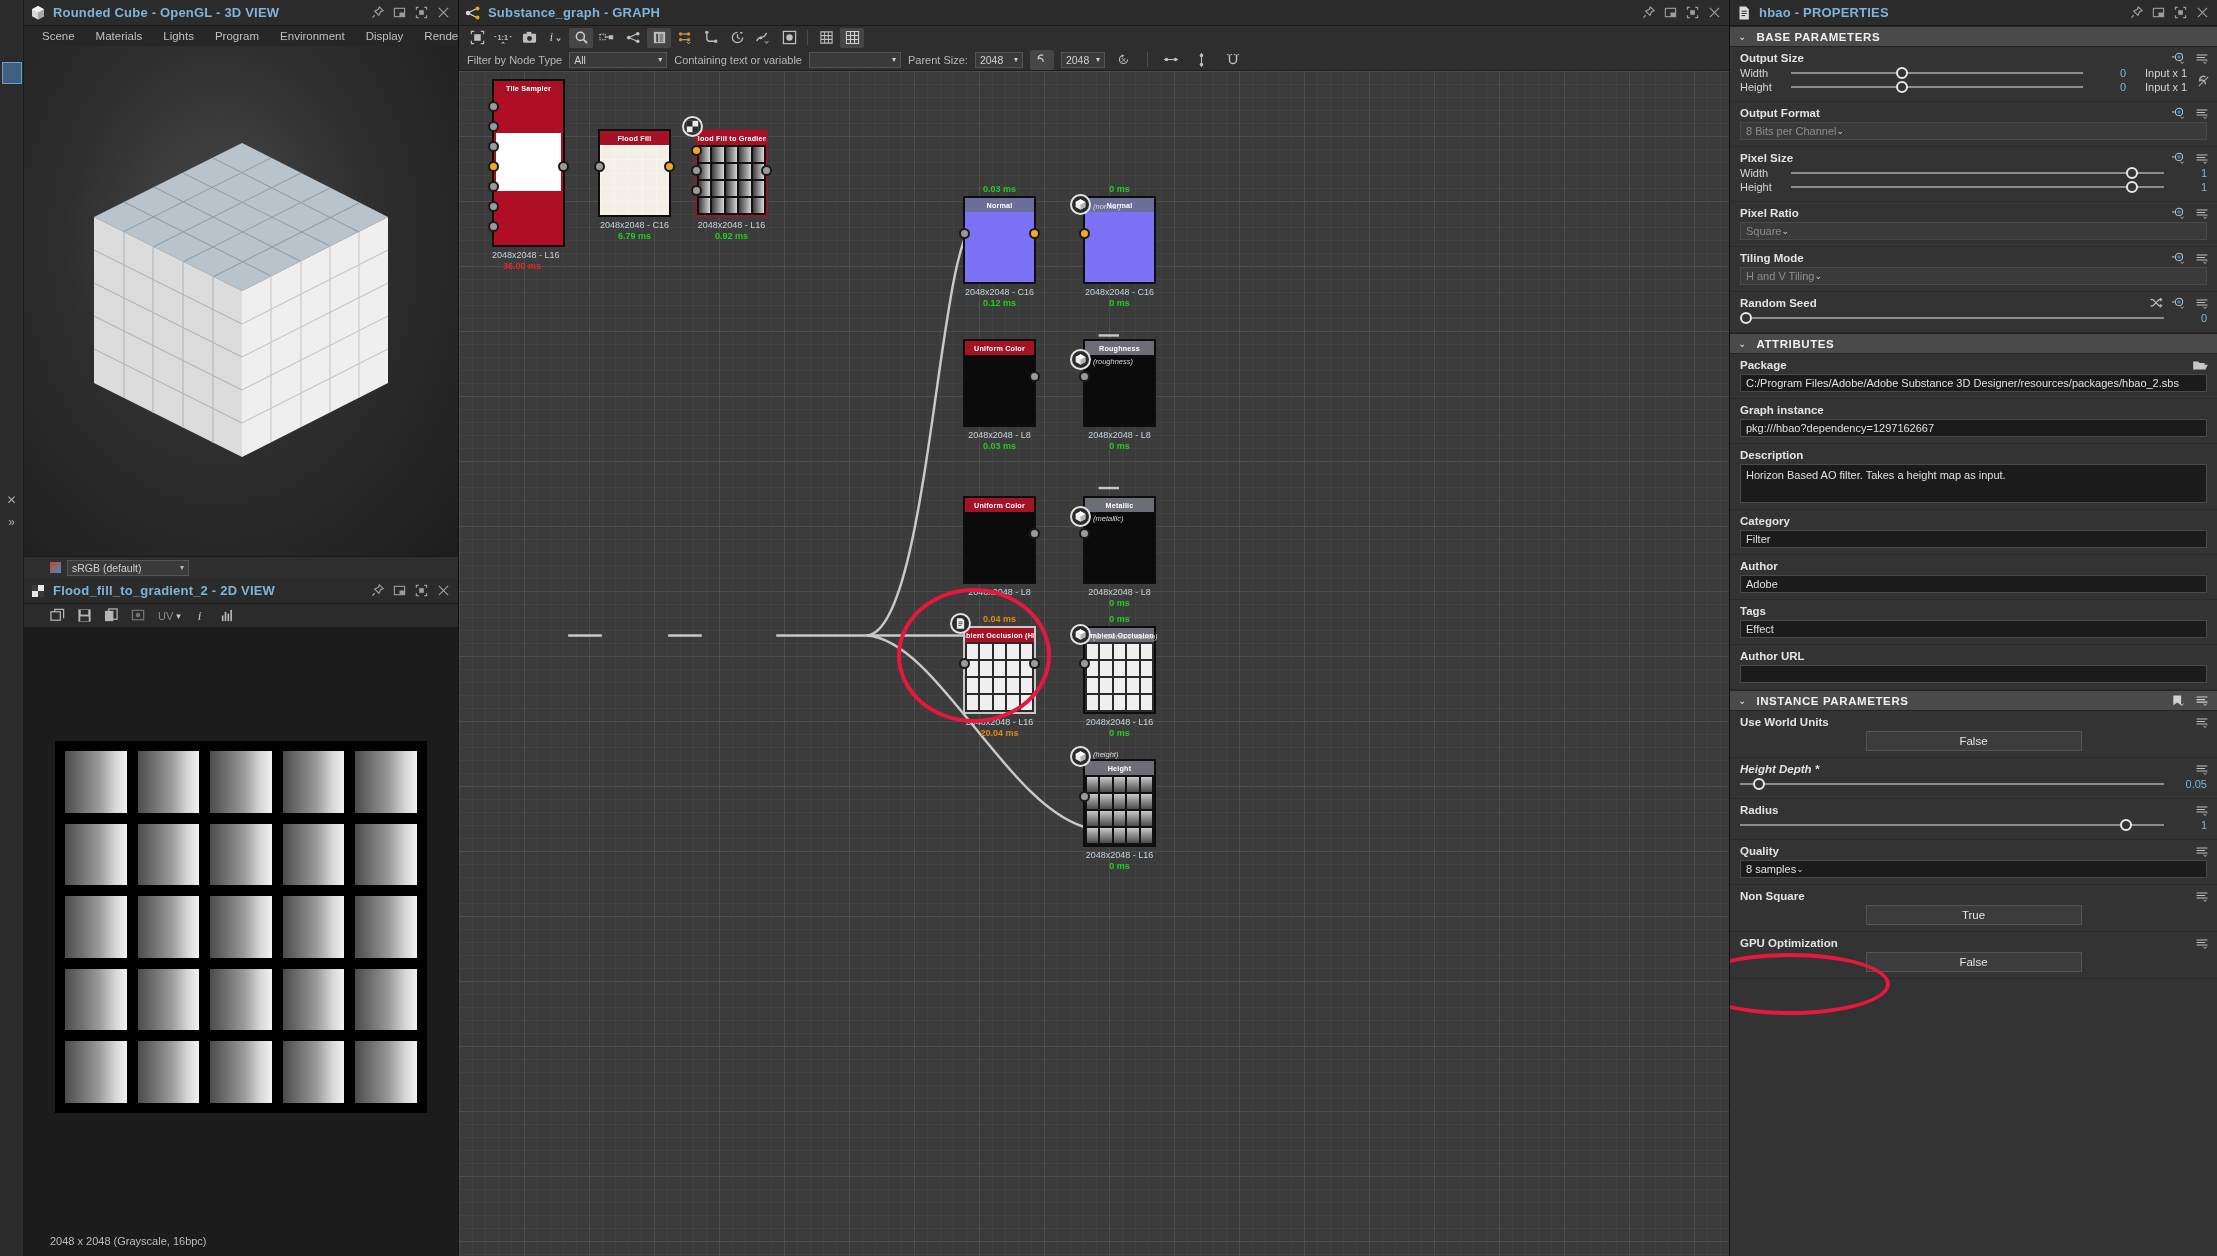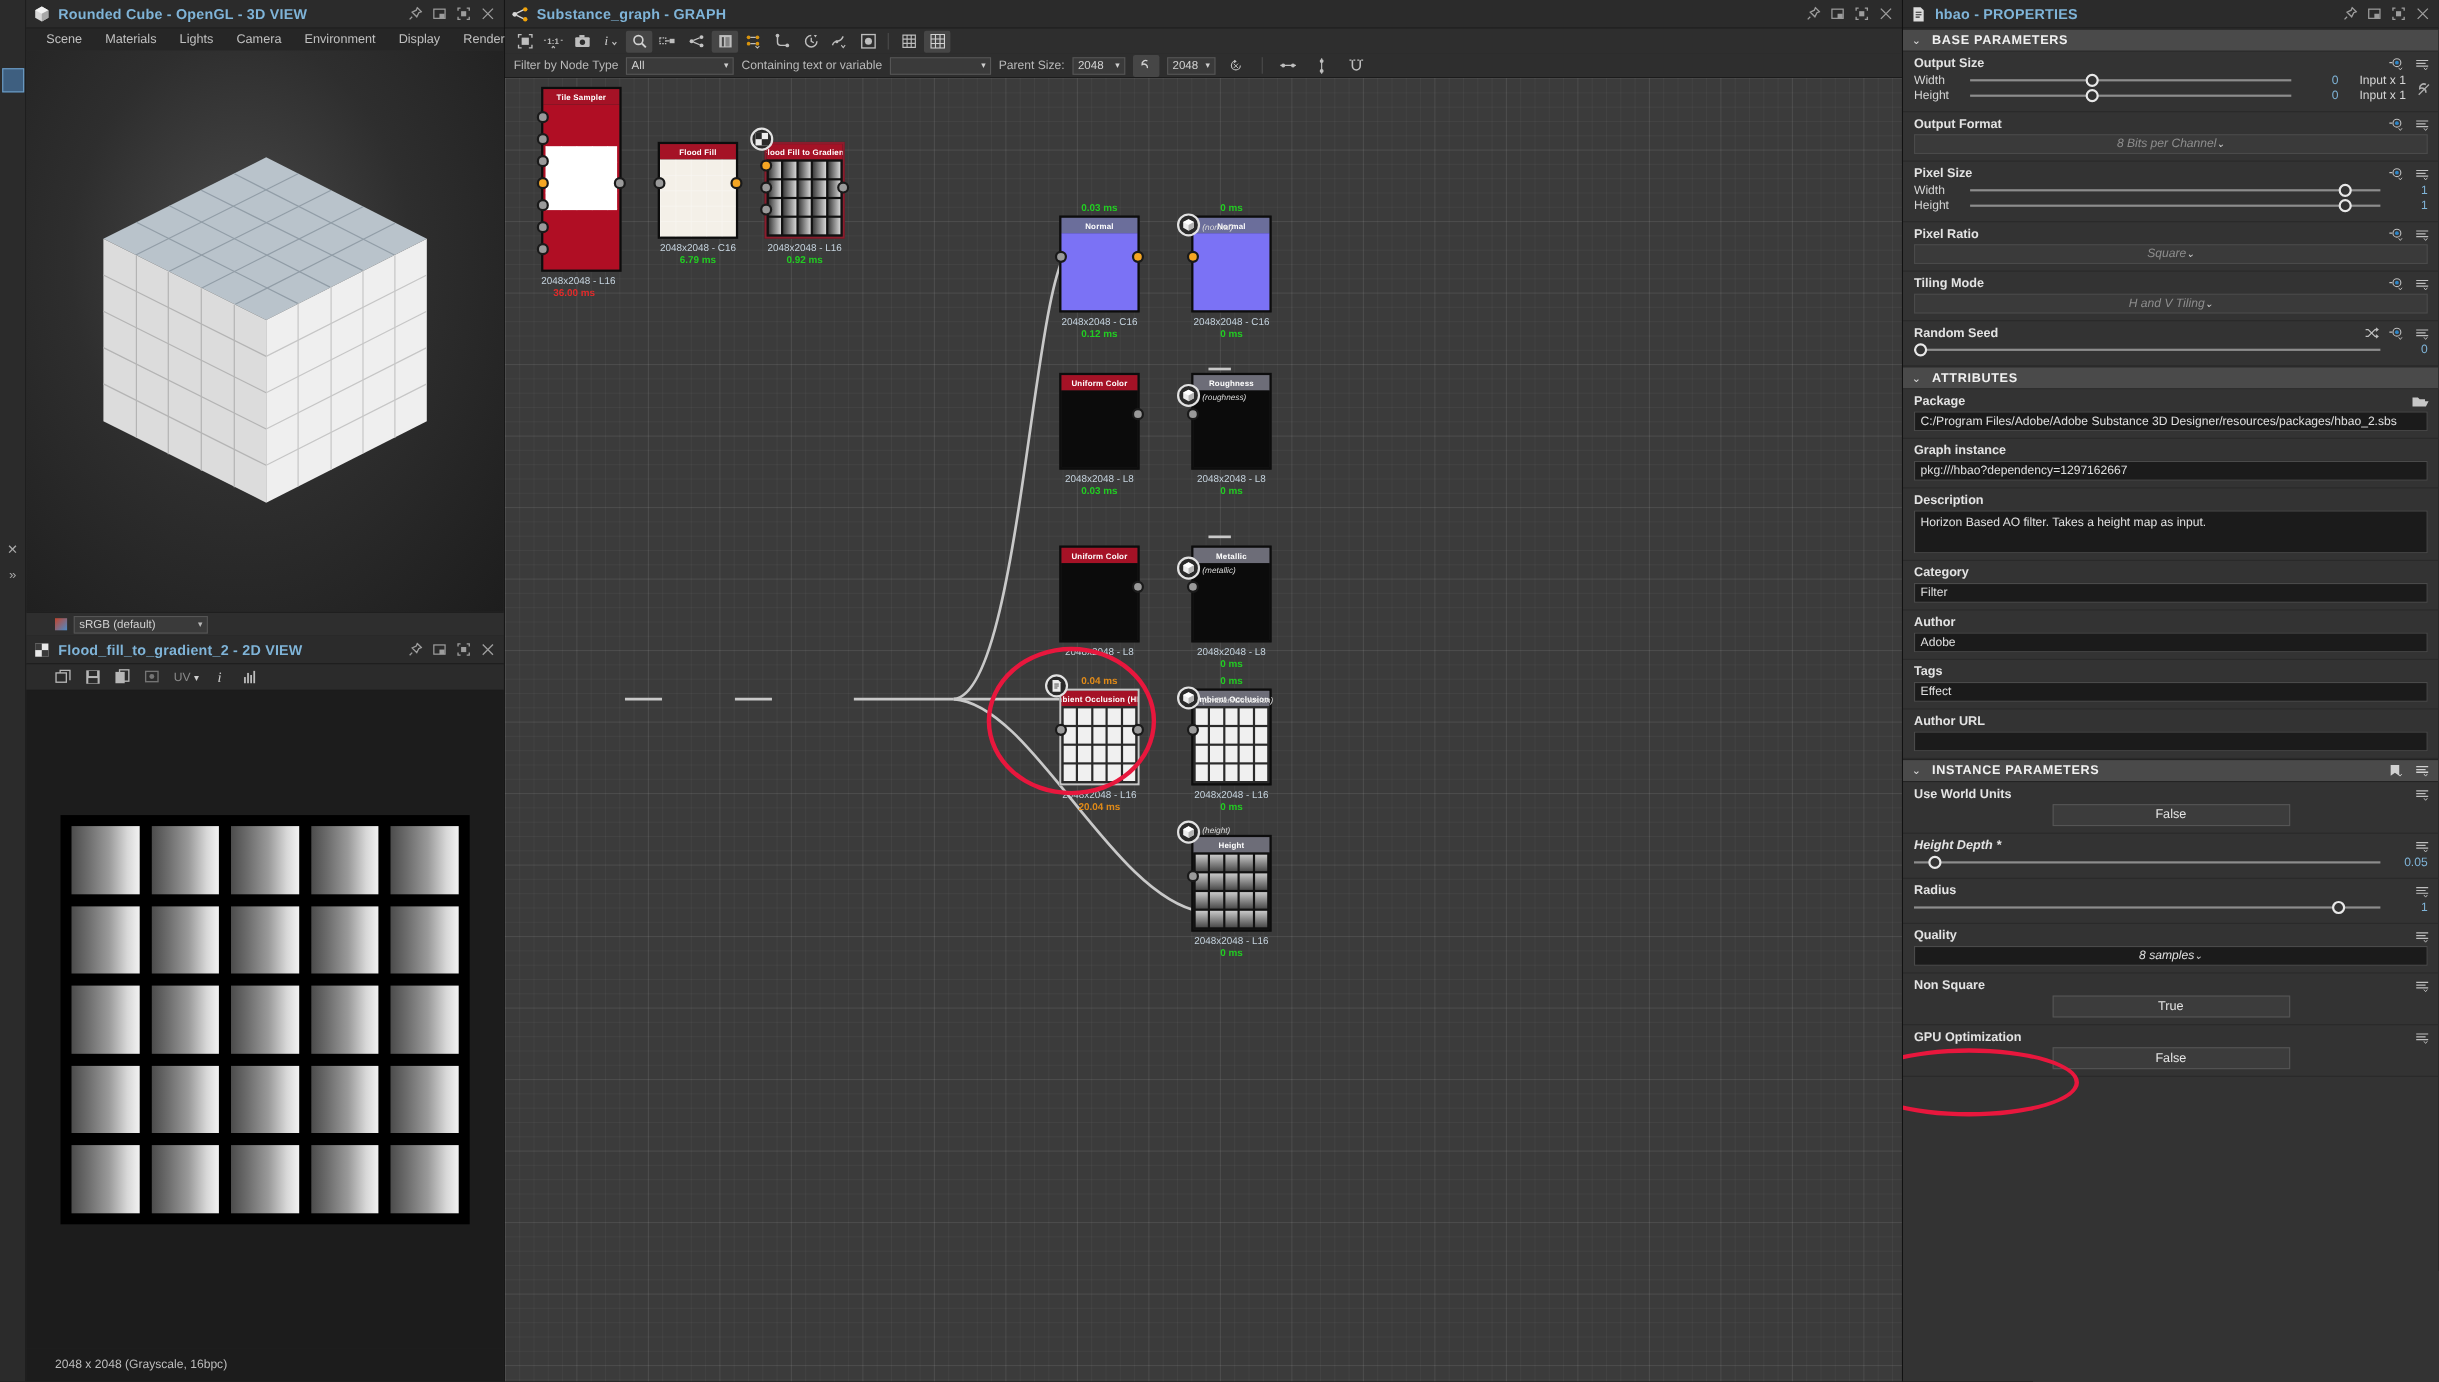--- a/index.html
+++ b/index.html
@@ -161,21 +161,21 @@
   .track { position: relative; flex: 1 1 auto; height: 12px; }
   .track::before { content:""; position:absolute; left:0; right:0; top:5px; height:2px; background:#8d8d8d; }
   .knob { position:absolute; top:0; width:12px; height:12px; border-radius:50%; border:2px solid #e8e8e8; background:#333; }
   .valnum { width: 34px; flex:0 0 34px; text-align:right; font-size:11px; color:#7fb4d8; }
   .valtxt { width: 72px; flex:0 0 72px; font-size:11px; color:#d6d6d6; padding-left:10px;}
   .field {
     height: 18px; background:#1b1b1b; border:1px solid #4a4a4a; display:flex; align-items:center;
     padding: 0 5px; font-size: 11px; color:#e0e0e0; overflow:hidden; white-space:nowrap;
   }
   .field.dis { background:#3a3a3a; color:#8e8e8e; }
-  .field.sel-dd { justify-content: center; font-style: italic; }
+  .field.sel-dd { justify-content: flex-start; }
   .textarea { height: 39px; background:#1b1b1b; border:1px solid #4a4a4a; padding:4px 5px; font-size:11px; color:#e0e0e0; }
   .boolbtn {
     height: 20px; width: 216px; margin: 0 auto; background: #3c3c3c; border:1px solid #555;
     display:flex; align-items:center; justify-content:center; font-size:11.5px; color:#e6e6e6; cursor:pointer;
   }
   .boolwrap { display:flex; justify-content:center; }
   .cv { font-size: 9px; color:#cfcfcf; }
 </style>
 </head>
 <body>
@@ -216,21 +216,21 @@
             </svg>
           <svg class="wb" viewBox="0 0 14 14">
               <path d="M2 2 L12 12 M12 2 L2 12" stroke="#c9c9c9" stroke-width="1.3"></path>
             </svg>
         </span>
       </div>
       <div class="menubar">
         <span>Scene</span>
         <span>Materials</span>
         <span>Lights</span>
-        <span>Camera</span>
+        <span>Program</span>
         <span>Environment</span>
         <span>Display</span>
         <span>Renderer</span>
       </div>
       <div class="view3d-canvas">
         <div class="cube-wrap">
           <svg class="cube-svg" width="330" height="345" viewBox="0 0 330 345">
 
             <g>
               <path d="M18 88 L166 14 L312 88 L166 162 Z" fill="#b9c3cb"></path>

